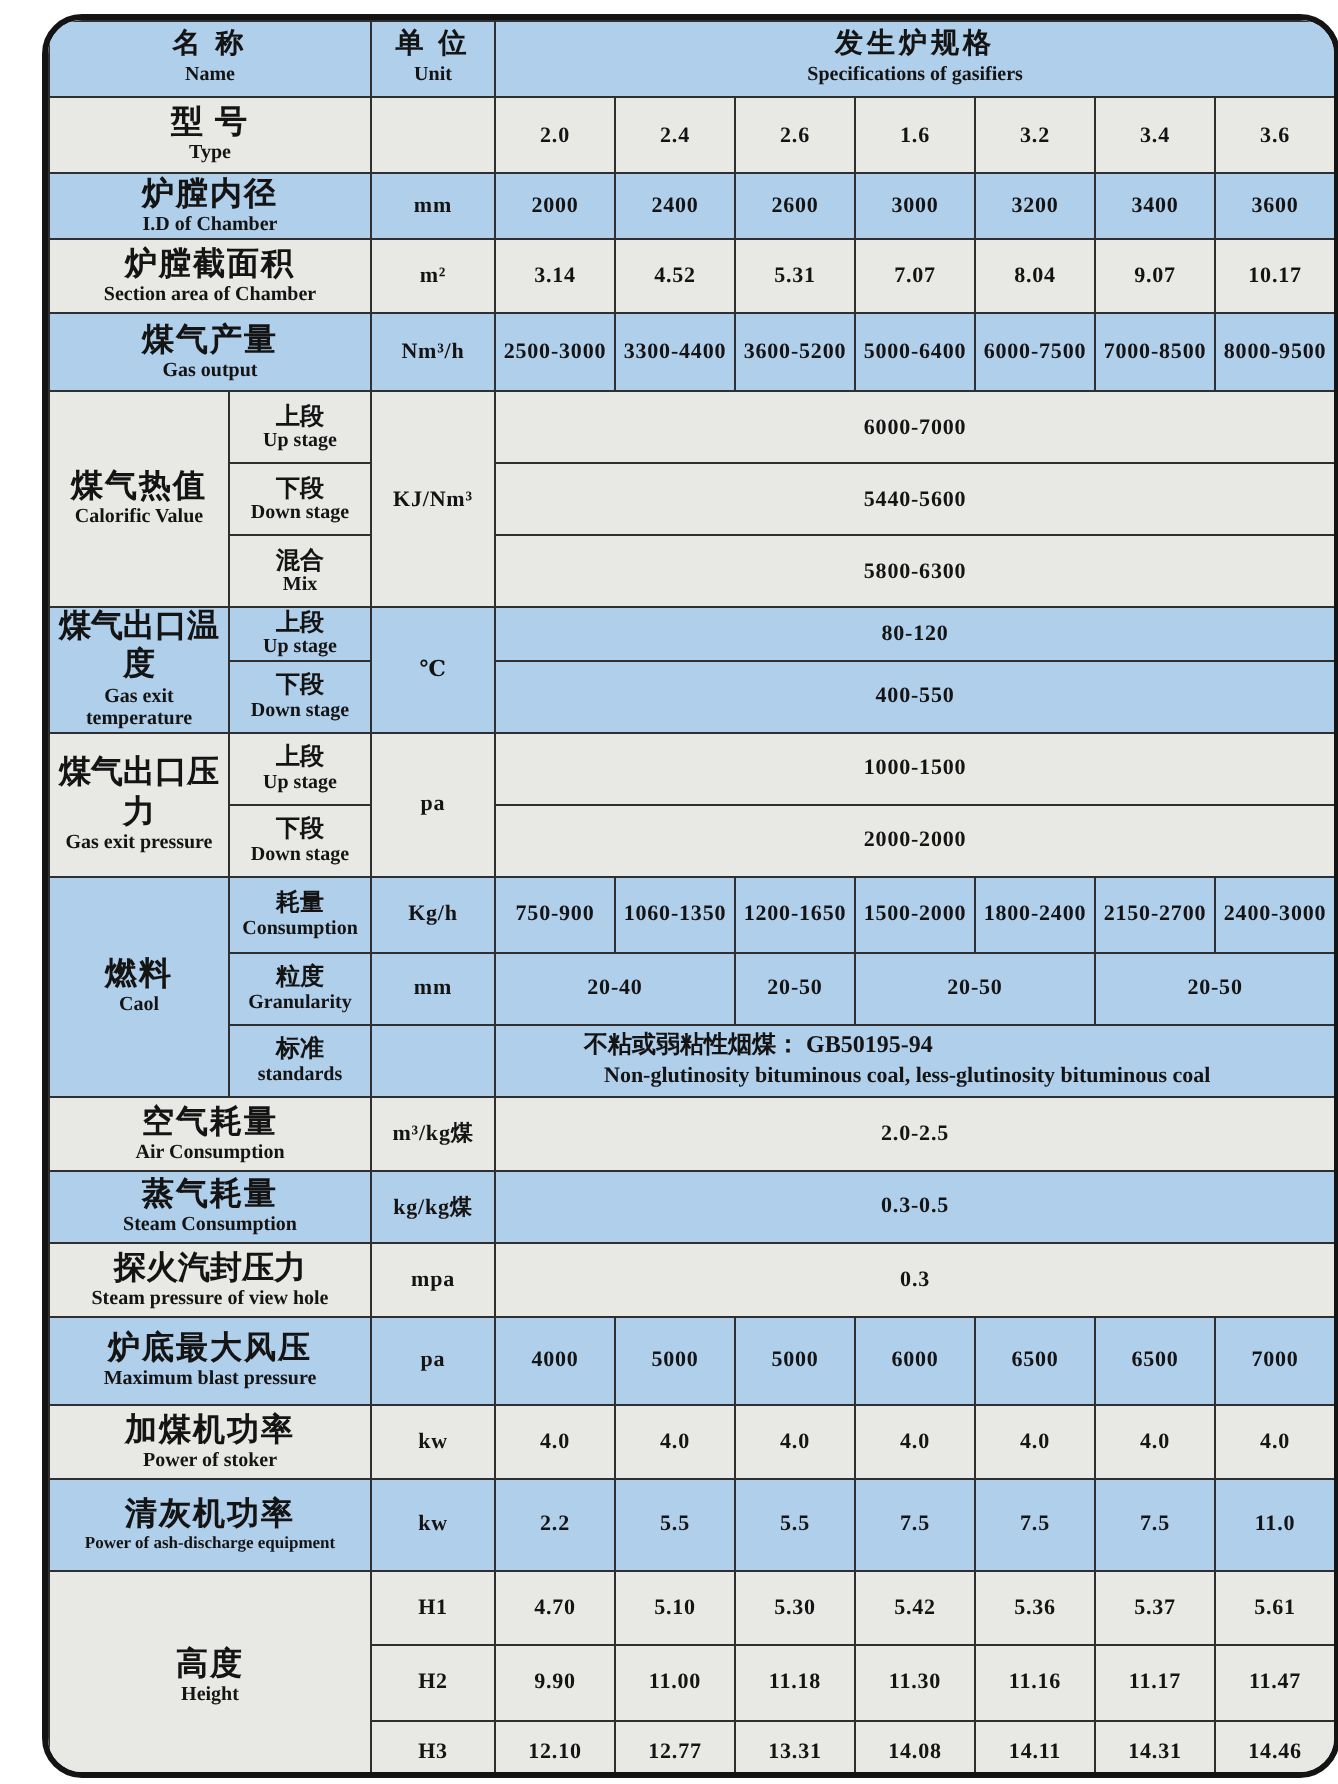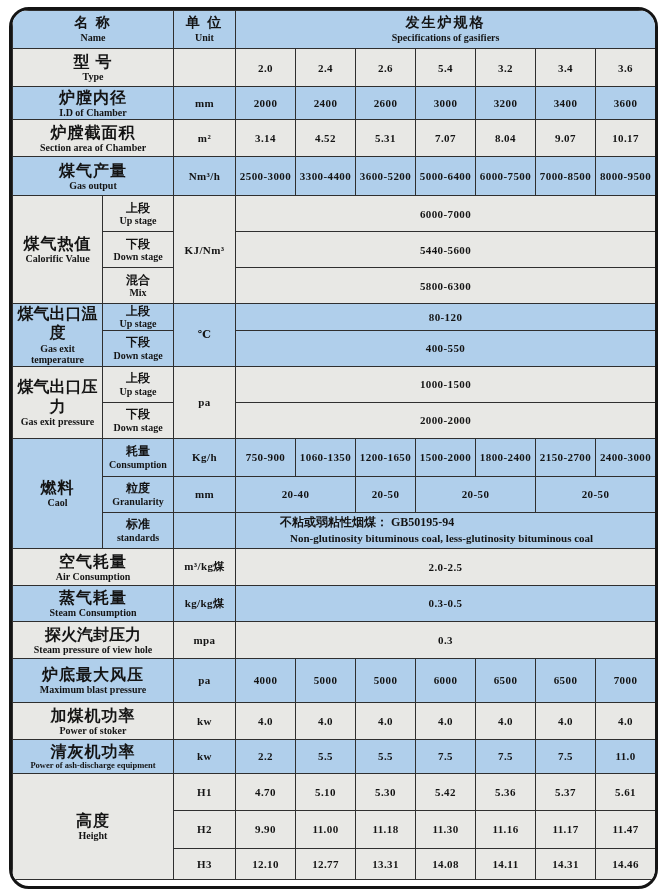--- a/index.html
+++ b/index.html
@@ -4,21 +4,21 @@
 <style>
   html, body {
     margin: 0; padding: 0;
     width: 669px; height: 892px;
     background: #ffffff;
     font-family: "Liberation Serif", "DejaVu Serif", serif;
     color: #141414;
   }
   .frame {
     position: absolute;
-    left: 9px; top: 7px;
+    left: 21px; top: 7px;
     width: 643px; height: 876px;
     border: 3px solid #141414;
     border-radius: 20px;
     overflow: hidden;
     background: #ffffff;
   }
   table.spec {
     border-collapse: collapse;
     table-layout: fixed;
     width: 100%;
@@ -99,21 +99,21 @@
 
 <tr class="gray" style="height:38px">
   <td colspan="2">
             <div class="zh">型 号</div>
             <div class="en">Type</div>
           </td>
   <td class="val"></td>
   <td class="val">2.0</td>
   <td class="val">2.4</td>
   <td class="val">2.6</td>
-  <td class="val">5.4</td>
+  <td class="val">1.6</td>
   <td class="val">3.2</td>
   <td class="val">3.4</td>
   <td class="val">3.6</td>
 </tr>
 
 <tr class="blue" style="height:33px">
   <td colspan="2">
             <div class="zh">炉膛内径</div>
             <div class="en">I.D of Chamber</div>
           </td>
@@ -315,21 +315,21 @@
   <td class="val">kw</td>
   <td class="val">4.0</td>
   <td class="val">4.0</td>
   <td class="val">4.0</td>
   <td class="val">4.0</td>
   <td class="val">4.0</td>
   <td class="val">4.0</td>
   <td class="val">4.0</td>
 </tr>
 
-<tr class="blue" style="height:34px">
+<tr class="blue" style="height:46px">
   <td colspan="2">
             <div class="zh">清灰机功率</div>
             <div class="en xs">Power of ash-discharge equipment</div>
           </td>
   <td class="val">kw</td>
   <td class="val">2.2</td>
   <td class="val">5.5</td>
   <td class="val">5.5</td>
   <td class="val">7.5</td>
   <td class="val">7.5</td>

